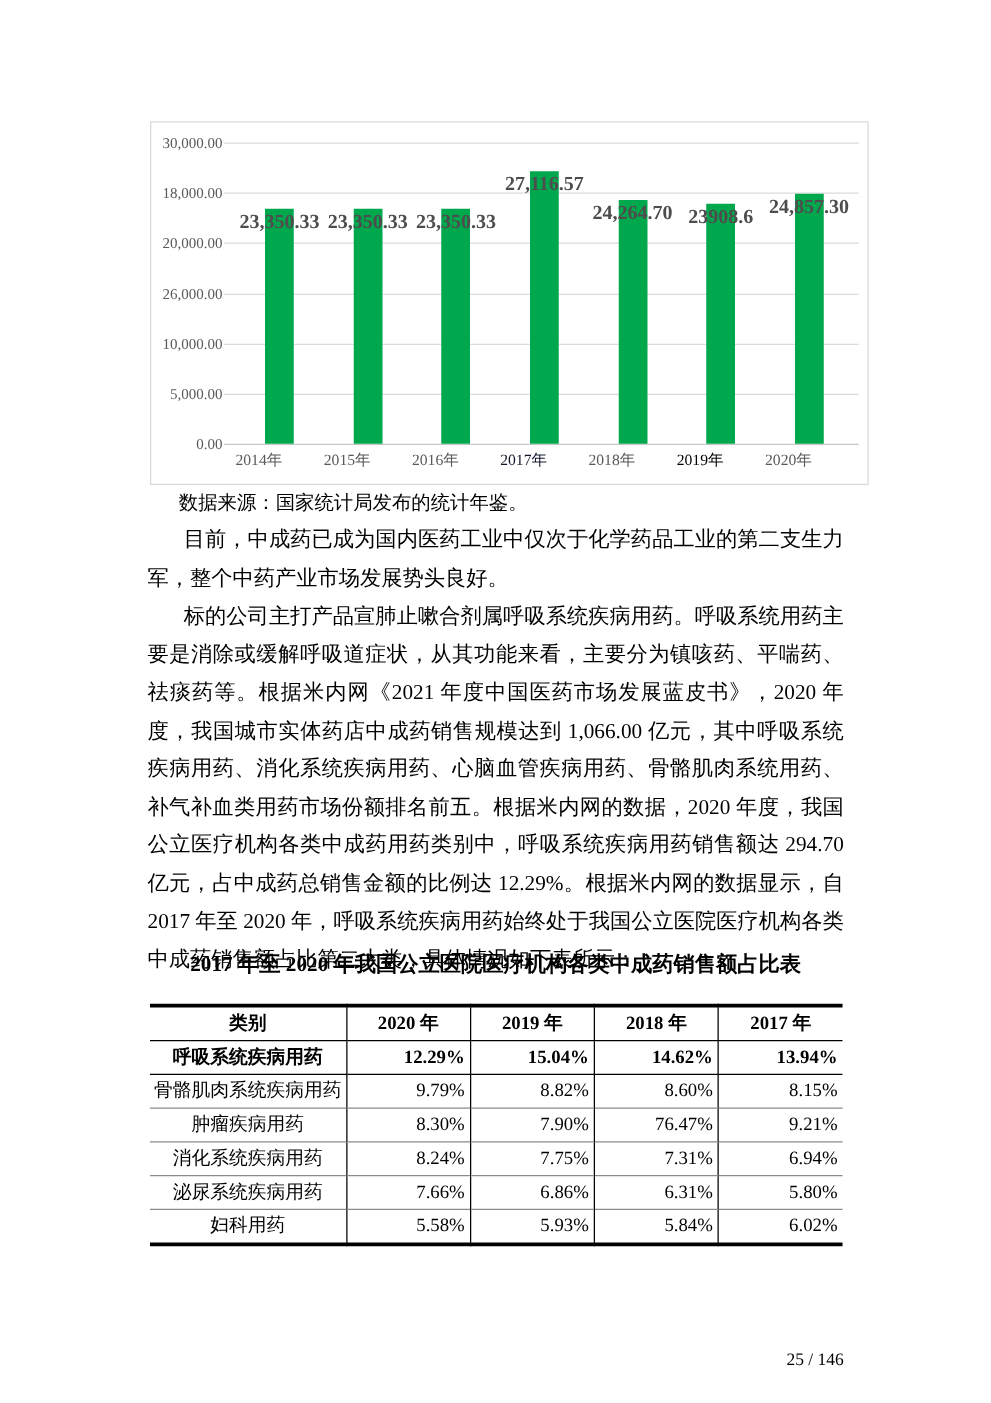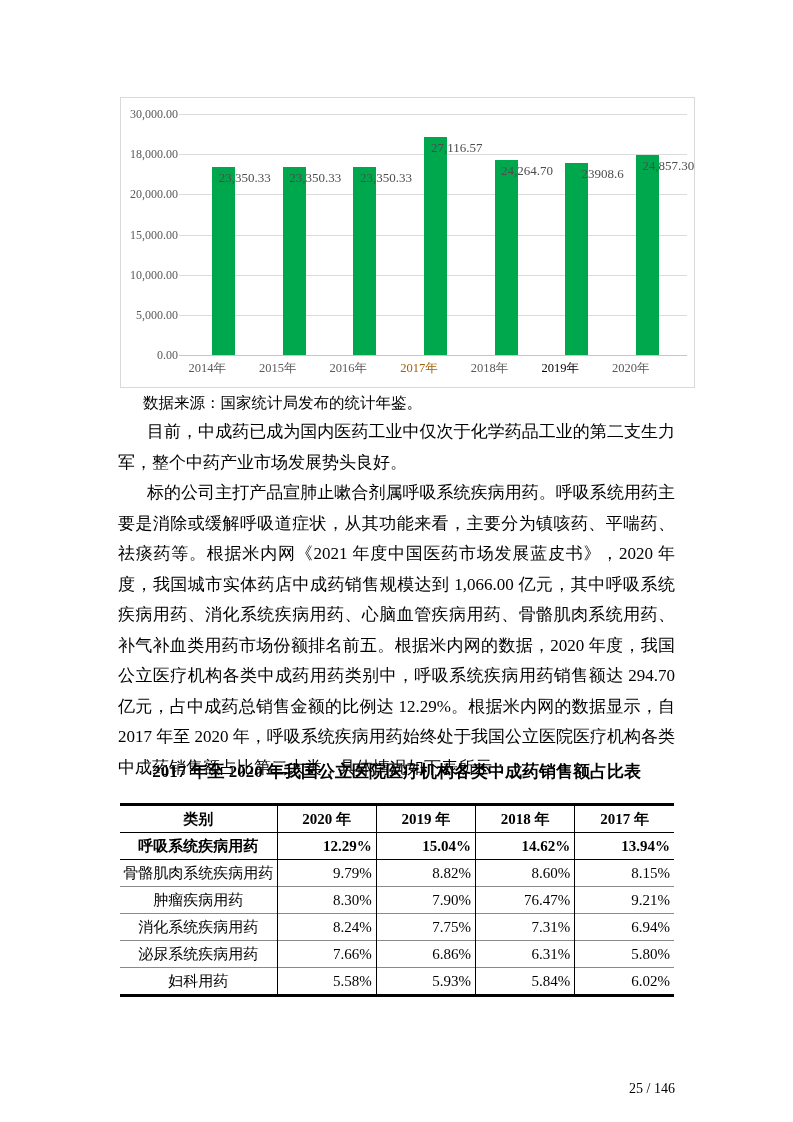--- a/index.html
+++ b/index.html
@@ -15,22 +15,22 @@
     border:1px solid #d9d9d9; background:#fff;
   }
   .gridline { position:absolute; height:1px; background:#dcdcdc; }
   .gridline.zero { background:#c6c6c6; }
   .ytick {
     position:absolute; text-align:right; font-size:12px; color:#595959;
     width:57px; left:0; line-height:14px;
   }
   .bar { position:absolute; background:#00a84d; }
   .bar-label {
-    position:absolute; width:94px; text-align:right;
-    font-size:13px; color:#4d4d4d; line-height:12px; white-space:nowrap;
+    position:absolute; width:94px; text-align:center;
+    font-size:16px; color:#4d4d4d; line-height:12px; white-space:nowrap;font-weight:bold;
   }
   .xtick {
     position:absolute; font-size:12.5px; color:#595959;
     line-height:14px; white-space:nowrap;
   }
   
   .note {
     position:absolute; left:118px; top:392px; width:557px;
     font-size:15.5px; line-height:22px; padding-left:25px;
   }
@@ -73,39 +73,39 @@
 
 <div class="chart-box">
   <div></div>
 <div class="gridline zero" style="left: 58px; width: 508px; top: 257px;"></div>
     <div class="ytick" style="top: 250px;">0.00</div>
     <div class="gridline" style="left: 58px; width: 508px; top: 216.833px;"></div>
     <div class="ytick" style="top: 209.833px;">5,000.00</div>
     <div class="gridline" style="left: 58px; width: 508px; top: 176.667px;"></div>
     <div class="ytick" style="top: 169.667px;">10,000.00</div>
     <div class="gridline" style="left: 58px; width: 508px; top: 136.5px;"></div>
-    <div class="ytick" style="top: 129.5px;">15,000.00</div>
+    <div class="ytick" style="top: 129.5px;">26,000.00</div>
     <div class="gridline" style="left: 58px; width: 508px; top: 96.3333px;"></div>
     <div class="ytick" style="top: 89.3333px;">20,000.00</div>
     <div class="gridline" style="left: 58px; width: 508px; top: 56.1667px;"></div>
     <div class="ytick" style="top: 49.1667px;">18,000.00</div>
     <div class="gridline" style="left: 58px; width: 508px; top: 16px;"></div>
     <div class="ytick" style="top: 9px;">30,000.00</div>
     <div class="bar" style="left: 91.2px; top: 69.419px; width: 23px; height: 187.581px; background: rgb(0, 168, 77);"></div>
     <div class="bar-label" style="left: 55.7px; top: 74.419px; color: rgb(77, 77, 77);">23,350.33</div>
     <div class="xtick" style="left: 67.4px; width: 70.6px; top: 263px; color: rgb(89, 89, 89);">2014年</div>
     <div class="bar" style="left: 161.8px; top: 69.419px; width: 23px; height: 187.581px; background: rgb(0, 168, 77);"></div>
     <div class="bar-label" style="left: 126.3px; top: 74.419px; color: rgb(77, 77, 77);">23,350.33</div>
     <div class="xtick" style="left: 138px; width: 70.6px; top: 263px; color: rgb(89, 89, 89);">2015年</div>
     <div class="bar" style="left: 232.4px; top: 69.419px; width: 23px; height: 187.581px; background: rgb(0, 168, 77);"></div>
     <div class="bar-label" style="left: 196.9px; top: 74.419px; color: rgb(77, 77, 77);">23,350.33</div>
     <div class="xtick" style="left: 208.6px; width: 70.6px; top: 263px; color: rgb(89, 89, 89);">2016年</div>
     <div class="bar" style="left: 303px; top: 39.1636px; width: 23px; height: 217.836px; background: rgb(0, 168, 77);"></div>
     <div class="bar-label" style="left: 267.5px; top: 44.1636px; color: rgb(77, 77, 77);">27,116.57</div>
-    <div class="xtick" style="left: 279.2px; width: 70.6px; top: 263px; color: #a16207;">2017年</div>
+    <div class="xtick" style="left: 279.2px; width: 70.6px; top: 263px; color: #0f172a;">2017年</div>
     <div class="bar" style="left: 373.6px; top: 62.0736px; width: 23px; height: 194.926px; background: rgb(0, 168, 77);"></div>
     <div class="bar-label" style="left: 338.1px; top: 67.0736px; color: rgb(77, 77, 77);">24,264.70</div>
     <div class="xtick" style="left: 349.8px; width: 70.6px; top: 263px; color: rgb(89, 89, 89);">2018年</div>
     <div class="bar" style="left: 444.2px; top: 64.9342px; width: 23px; height: 192.066px; background: rgb(0, 168, 77);"></div>
     <div class="bar-label" style="left: 408.7px; top: 69.9342px; color: rgb(77, 77, 77);">23908.6</div>
     <div class="xtick" style="left: 420.4px; width: 70.6px; top: 263px; color: #000000;">2019年</div>
     <div class="bar" style="left: 514.8px; top: 57.313px; width: 23px; height: 199.687px; background: rgb(0, 168, 77);"></div>
     <div class="bar-label" style="left: 479.3px; top: 62.313px; color: rgb(77, 77, 77);">24,857.30</div>
     <div class="xtick" style="left: 491px; width: 70.6px; top: 263px; color: rgb(89, 89, 89);">2020年</div>
   </div>

